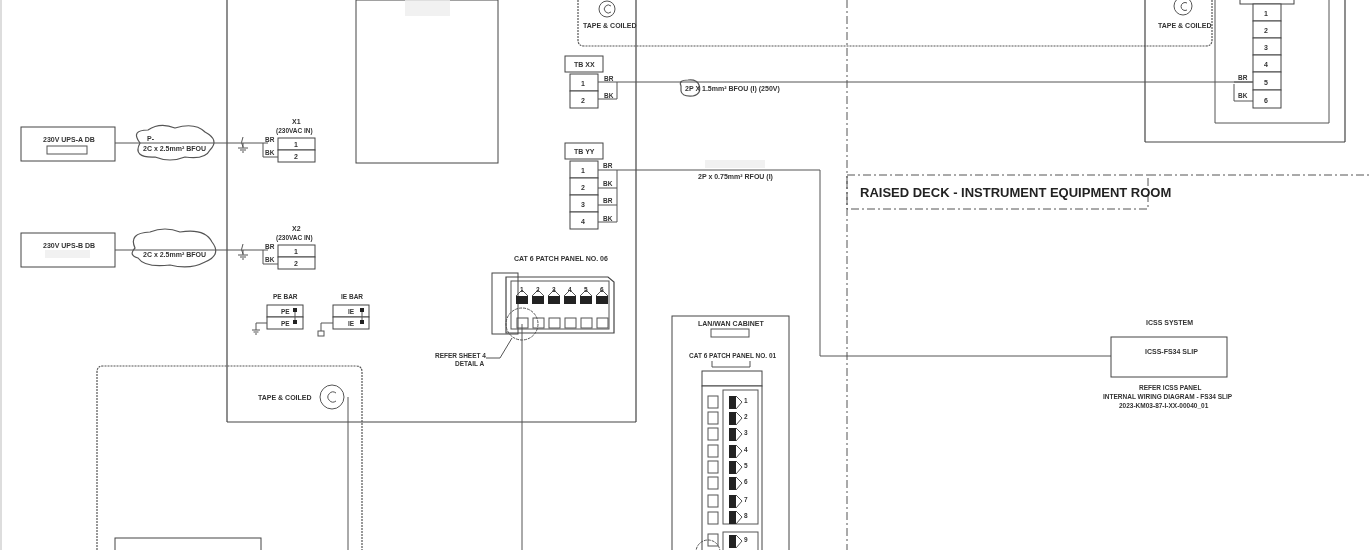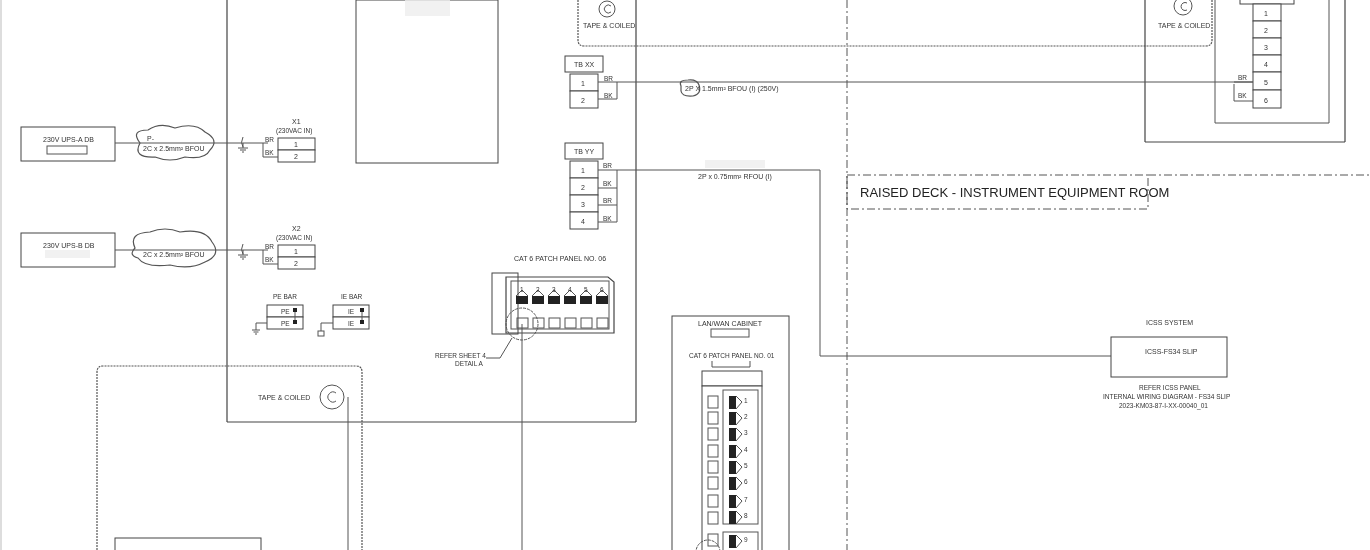--- a/index.html
+++ b/index.html
@@ -1,17 +1,17 @@
 <!DOCTYPE html>
 <html><head>
 <meta charset="utf-8">
 <style>
   html, body { margin:0; padding:0; background:#ffffff; }
   body { width:1370px; height:550px; overflow:hidden; position:relative; font-family:"Liberation Sans", sans-serif; }
-  #sheet { position:absolute; left:0; top:0; width:1242px; height:550px; }
+  #sheet { position:absolute; left:0; top:0; width:1242px; height:550px;font-weight:bold; }
   svg text { font-family:"Liberation Sans", sans-serif; fill:#333; }
   .ln { stroke:#555; stroke-width:1; fill:none; }
   .ln2 { stroke:#444; stroke-width:1.2; fill:none; }
   .box { stroke:#444; stroke-width:1; fill:#fff; }
   .dash { stroke:#555; stroke-width:1; fill:none; stroke-dasharray:8 3 2 3; }
   .wavy { stroke:#555; stroke-width:1.2; fill:none; }
   .t7 { font-size:7px; }
   .t6 { font-size:6.5px; }
   .t13 { font-size:13px; fill:#222; }
   .blob { fill:#eee; opacity:.8; }

